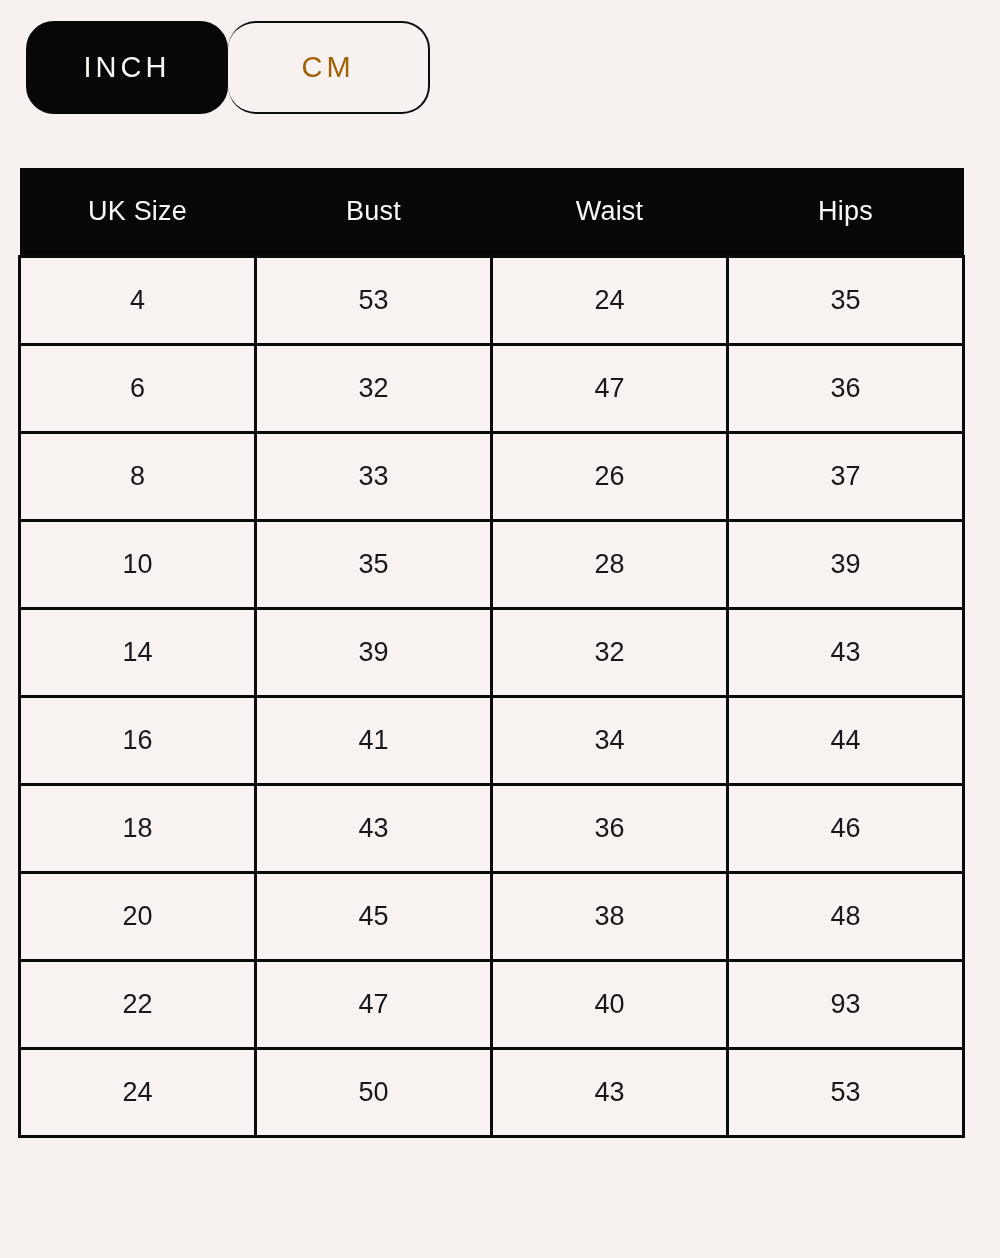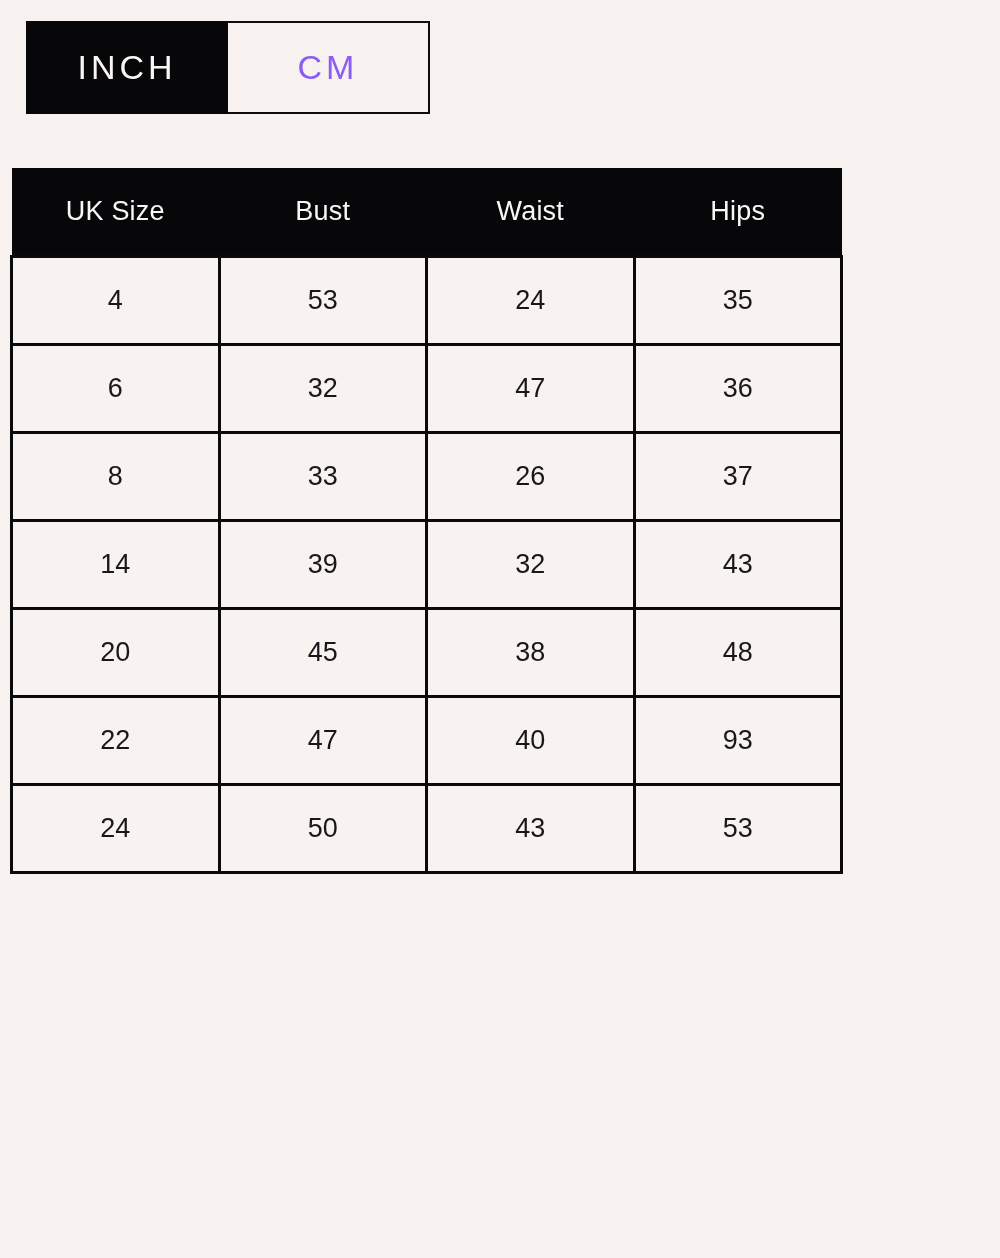--- a/index.html
+++ b/index.html
@@ -29,44 +29,45 @@
     top: 21px;
     display: flex;
     align-items: stretch;
     height: 93px;
   }
   .unit-seg {
     width: 202px;
     display: flex;
     align-items: center;
     justify-content: center;
-    font-size: 34px;
+    font-size: 29px;
     letter-spacing: 4px;
     box-sizing: border-box;
     cursor: pointer;
     user-select: none;
+    border-radius: 28px;
   }
   .unit-seg.active {
     background: #07070A;
     color: #FAF6F3;
     border: 2px solid #07070A;
   }
   .unit-seg.inactive {
     background: #F7F2EF;
-    color: #8b5cf6;
+    color: #a16207;
     border: 2px solid #0D0D10;
     border-left: none;
   }
 
   
   .size-table {
     position: absolute;
-    left: 10px;
+    left: 18px;
     top: 168px;
-    width: 833px;
+    width: 947px;
     border-collapse: collapse;
     table-layout: fixed;
   }
   .size-table th,
   .size-table td {
     width: 25%;
     height: 88px;
     text-align: center;
     vertical-align: middle;
     box-sizing: border-box;
@@ -122,24 +123,42 @@
         <td>47</td>
         <td>36</td>
       </tr>
       <tr>
         <td>8</td>
         <td>33</td>
         <td>26</td>
         <td>37</td>
       </tr>
       <tr>
+        <td>10</td>
+        <td>35</td>
+        <td>28</td>
+        <td>39</td>
+      </tr>
+      <tr>
         <td>14</td>
         <td>39</td>
         <td>32</td>
         <td>43</td>
+      </tr>
+      <tr>
+        <td>16</td>
+        <td>41</td>
+        <td>34</td>
+        <td>44</td>
+      </tr>
+      <tr>
+        <td>18</td>
+        <td>43</td>
+        <td>36</td>
+        <td>46</td>
       </tr>
       <tr>
         <td>20</td>
         <td>45</td>
         <td>38</td>
         <td>48</td>
       </tr>
       <tr>
         <td>22</td>
         <td>47</td>

